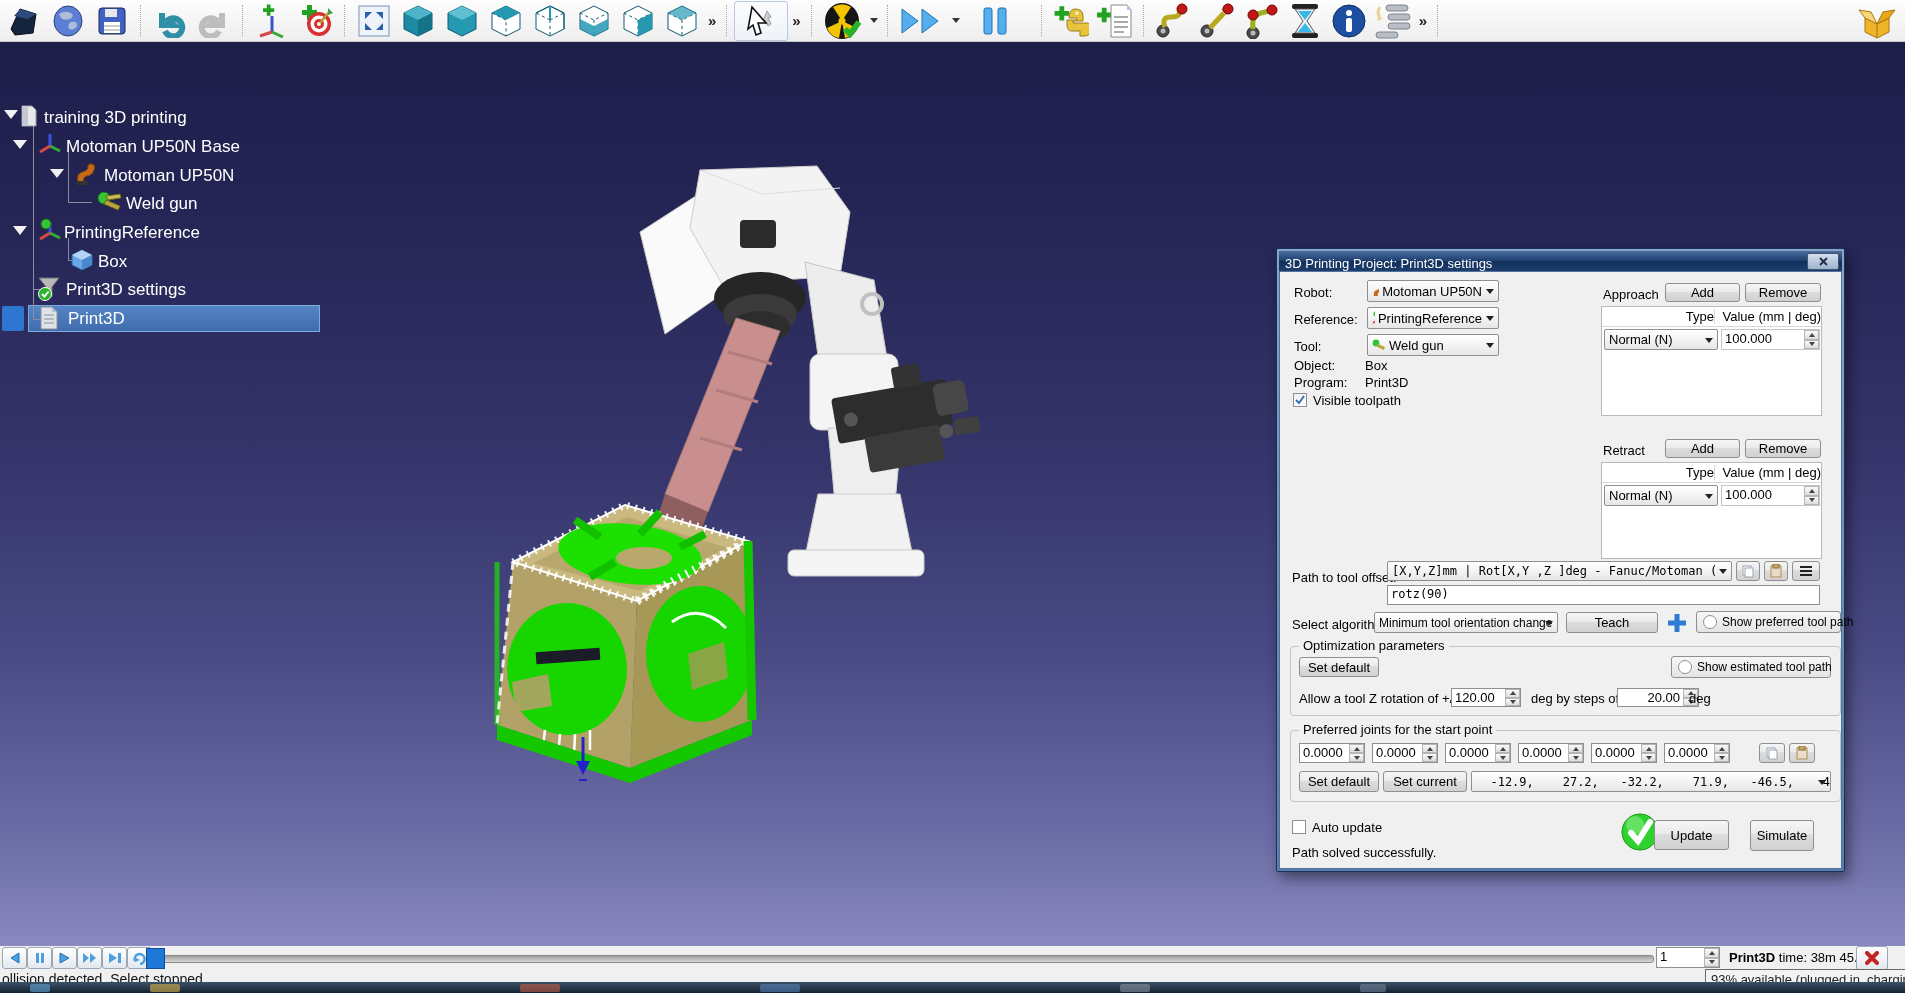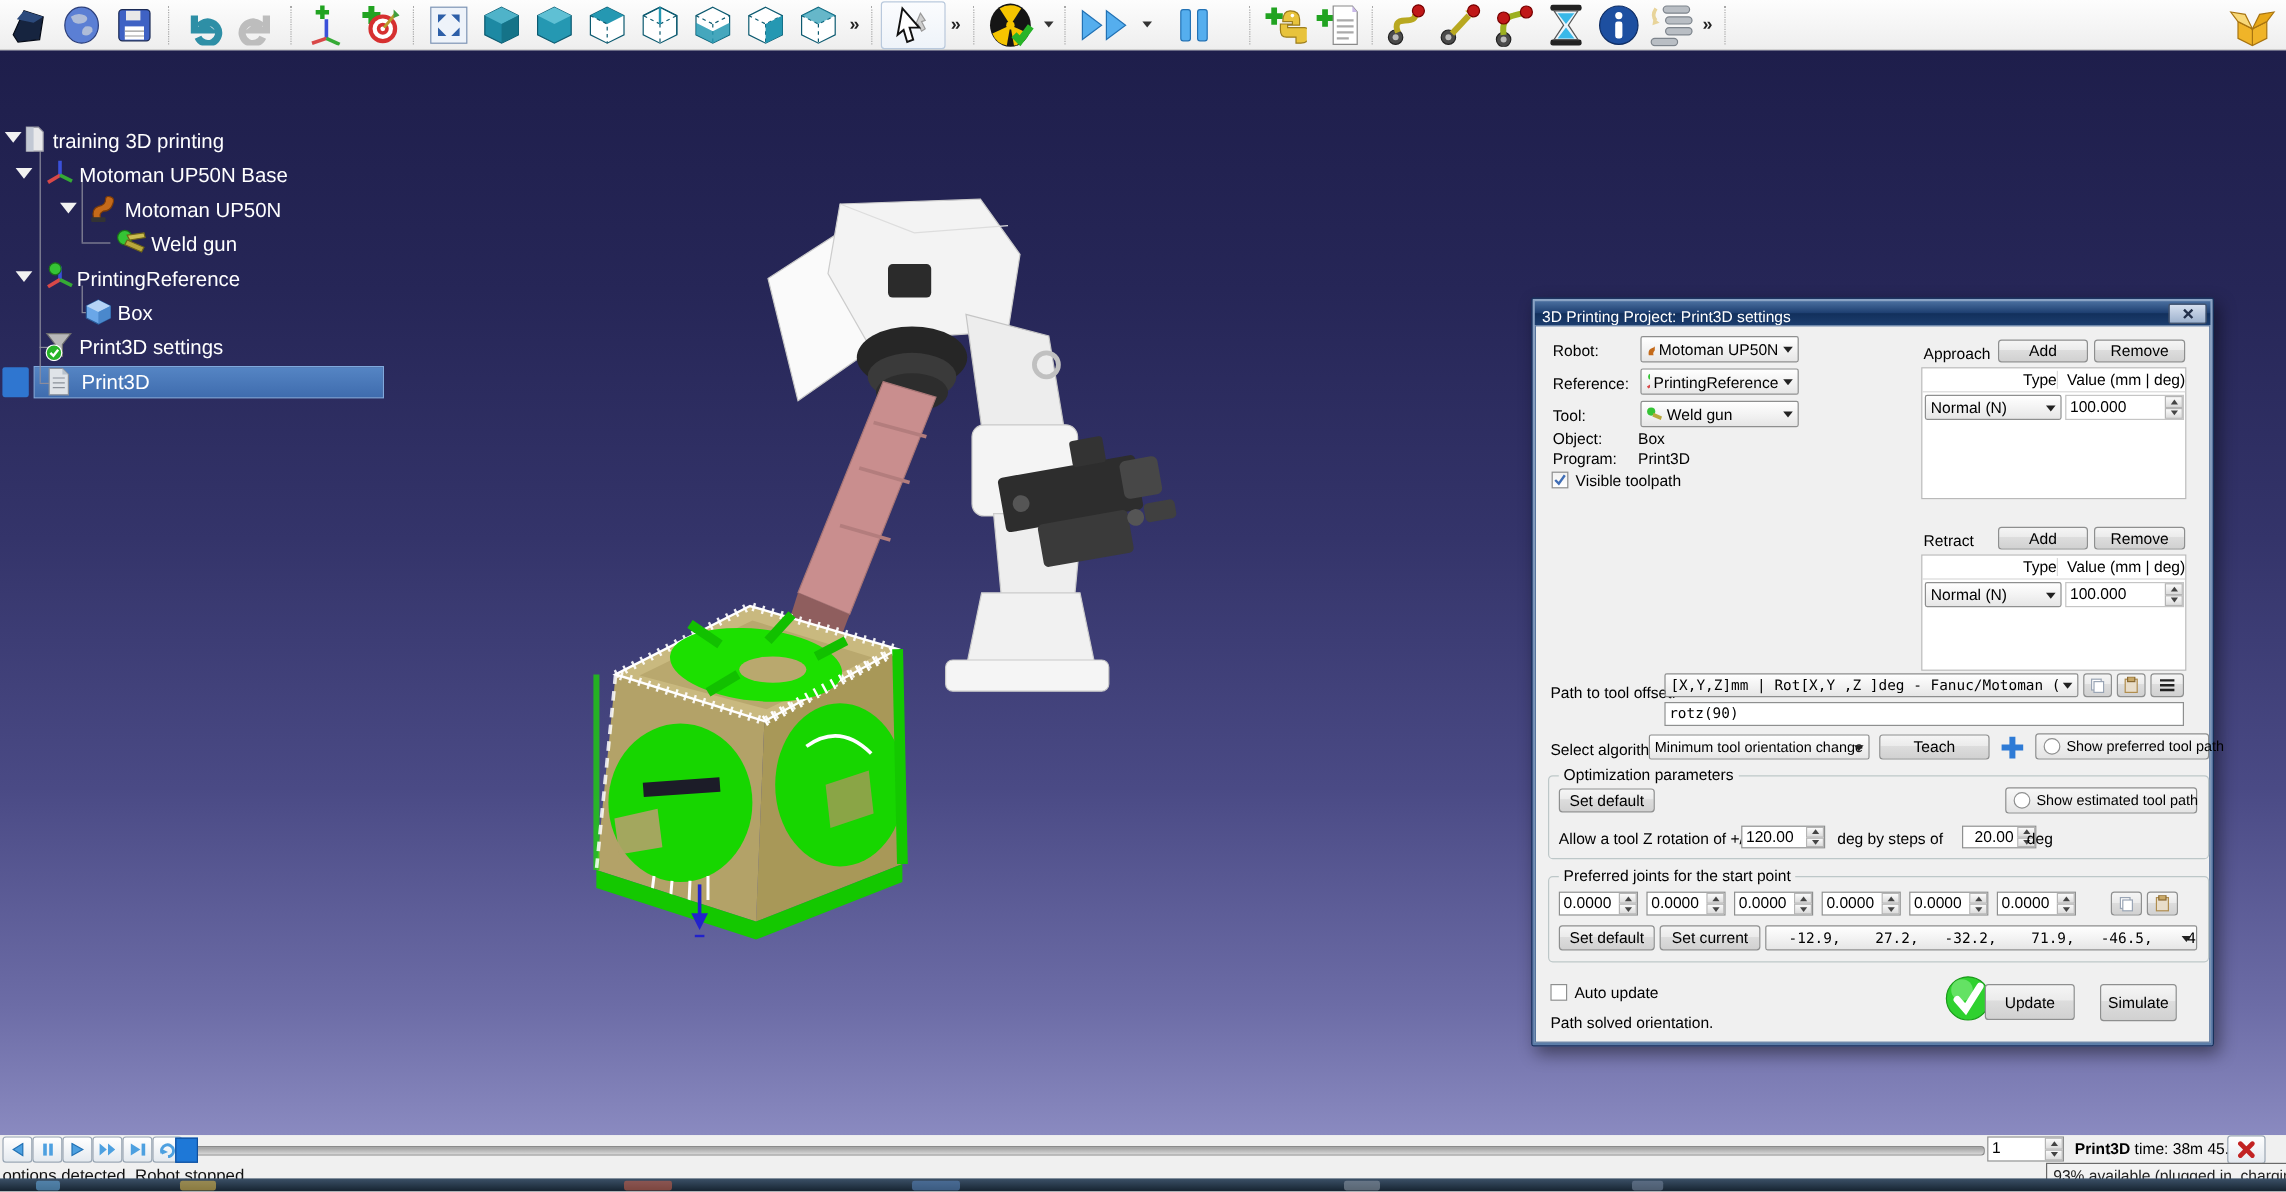--- a/index.html
+++ b/index.html
@@ -613,21 +613,21 @@
         <div class="sarr">
             <div>
               <div class="tu"></div>
             </div>
             <div>
               <div class="td"></div>
             </div>
           </div>
       </div>
       <div class="lbl" style="left:240px;top:44px">deg by steps of</div>
-      <div class="spin" style="left:344px;top:41px;width:62px;height:19px">
+      <div class="spin" style="left:326px;top:41px;width:82px;height:19px">
         <div class="val" style="text-align:right">20.00</div>
         <div class="sarr">
             <div>
               <div class="tu"></div>
             </div>
             <div>
               <div class="td"></div>
             </div>
           </div>
       </div>
@@ -717,21 +717,21 @@
       <div class="btn" style="left:8px;top:40px;width:80px;height:21px">Set default</div>
       <div class="btn" style="left:92px;top:40px;width:84px;height:21px">Set current</div>
       <div class="combo mono" style="left:180px;top:40px;width:360px;height:21px">
         <span style="white-space:pre">  -12.9,    27.2,   -32.2,    71.9,   -46.5,    43.3</span>
           <div class="ccar"></div>
       </div>
     </div>
 
     <div class="chk" style="left:12px;top:548px;background:#fff"></div>
     <div class="lbl" style="left:32px;top:548px">Auto update</div>
-    <div class="lbl" style="left:12px;top:573px">Path solved orientation.</div>
+    <div class="lbl" style="left:12px;top:573px">Path solved successfully.</div>
     <div class="abs" style="left:340px;top:540px">
       <svg width="40" height="40">
           <circle cx="20" cy="20" r="18" fill="#2fd12f" stroke="#1a9a1a"></circle>
           <circle cx="15" cy="13" r="9" fill="#7bea7b" opacity="0.7"></circle>
           <path d="M11 21 L18 29 L30 10" fill="none" stroke="#ffffff" stroke-width="6" stroke-linecap="round"></path>
         </svg>
     </div>
     <div class="btn" style="left:374px;top:548px;width:75px;height:30px">Update</div>
     <div class="btn" style="left:470px;top:548px;width:64px;height:31px">Simulate</div>
   </div>
@@ -785,21 +785,21 @@
       </div>
   </div>
   <div class="abs" style="left:1729px;top:4px;font-size:13px;white-space:nowrap">
     <b>Print3D</b><span> time: 38m 45.1s</span>
   </div>
   <div class="pb" style="left:1856px;top:0;width:30px;height:22px">
     <svg width="14" height="14">
         <path d="M2 2 L12 12 M12 2 L2 12" stroke="#c22323" stroke-width="4" stroke-linecap="round"></path>
       </svg>
   </div>
-  <div id="statusline">options detected. Robot stopped.</div>
+  <div id="statusline">ollision detected. Select stopped.</div>
   <div id="tooltip">93% available (plugged in, charging)</div>
 </div>
 
 <div id="taskbar">
   <div class="tbicon" style="left:30px;width:20px;background:#6ab0e8"></div>
   <div class="tbicon" style="left:150px;width:30px;background:#e8c04a"></div>
   <div class="tbicon" style="left:520px;width:40px;background:#d06048"></div>
   <div class="tbicon" style="left:760px;width:40px;background:#5a86c0"></div>
   <div class="tbicon" style="left:1120px;width:30px;background:#8f9aa8"></div>
   <div class="tbicon" style="left:1360px;width:26px;background:#7888a0"></div>

